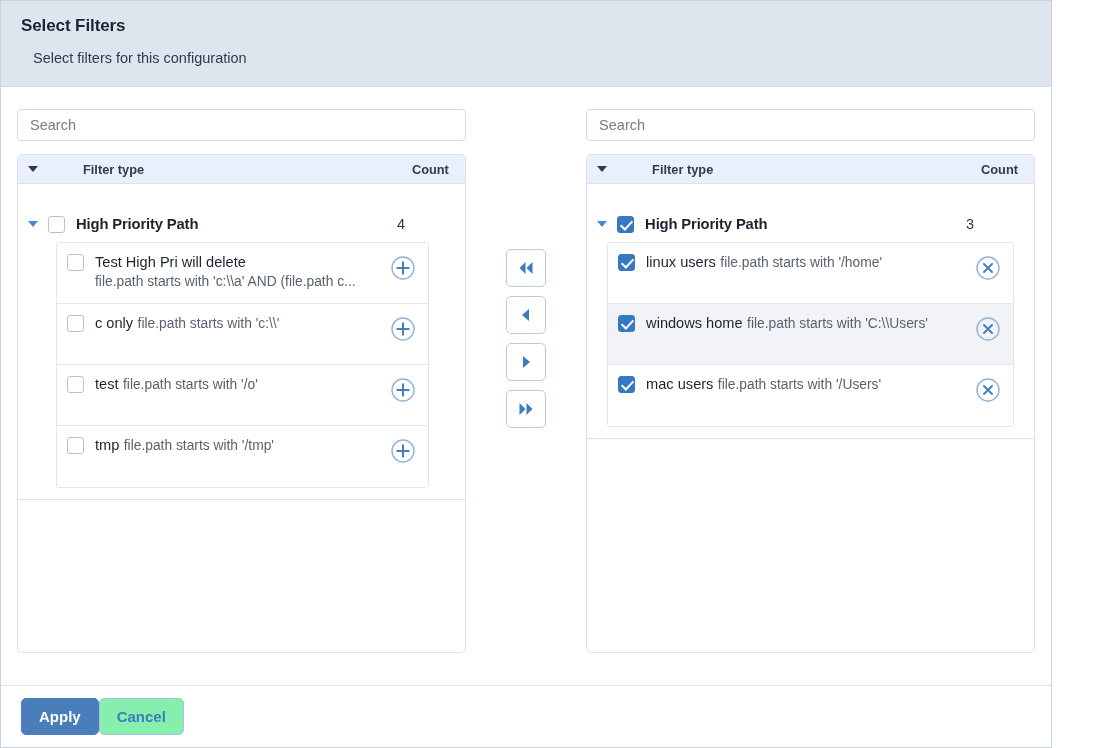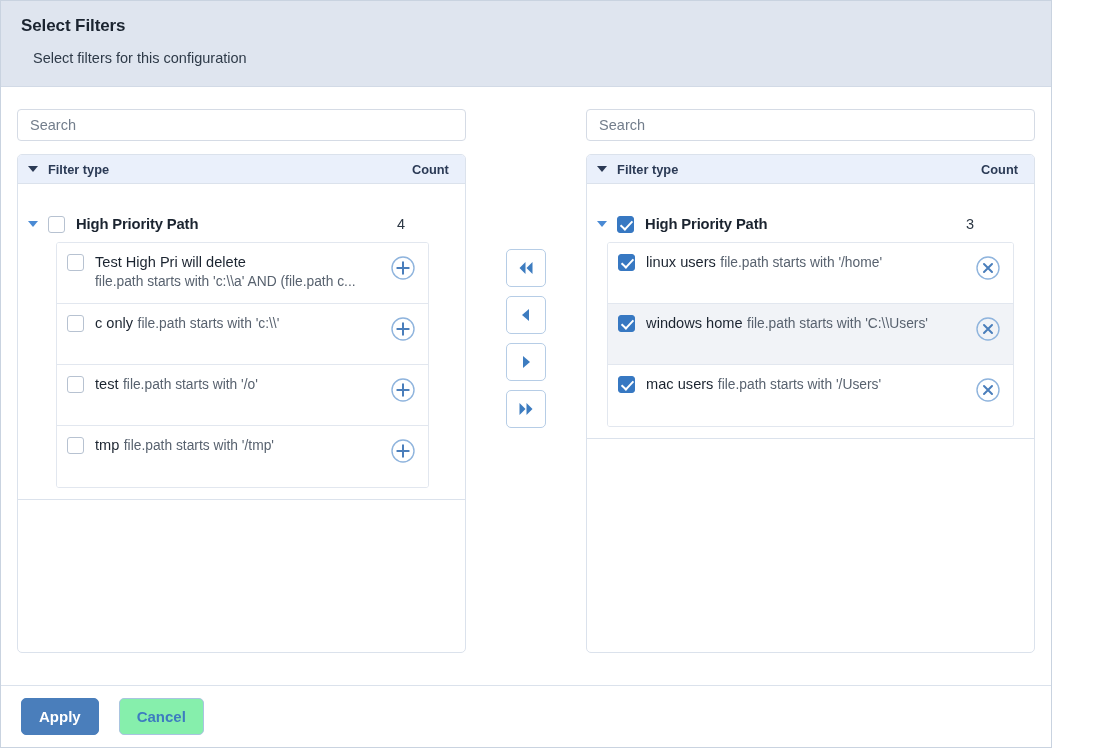--- a/index.html
+++ b/index.html
@@ -89,20 +89,21 @@
   }
 
   .tree-head {
     background: #eaf0fb;
     border-bottom: 1px solid #dbe2ec;
     display: flex;
     align-items: center;
     height: 29px;
     padding: 0 14px 0 10px;
     flex: 0 0 auto;
+    gap: 35px;
   }
   .caret {
     width: 0; height: 0;
     border-left: 5px solid transparent;
     border-right: 5px solid transparent;
     border-top: 6px solid #2b3a55;
     margin-right: 10px;
     flex: 0 0 auto;
   }
   .caret.light { border-top-color: #4a8ad4; }
@@ -248,21 +249,21 @@
   .xfer-btn svg { display: block; }
 
   
   .dialog-footer {
     flex: 0 0 auto;
     height: 62px;
     border-top: 1px solid #dbe2ec;
     display: flex;
     align-items: center;
     padding: 0 20px;
-    gap: 20px;
+    gap: 0;
     background: #ffffff;
   }
   .btn {
     font-family: "Liberation Sans", sans-serif;
     font-size: 15px;
     font-weight: bold;
     border-radius: 5px;
     padding: 8px 17px;
     cursor: pointer;
     line-height: 19px;

